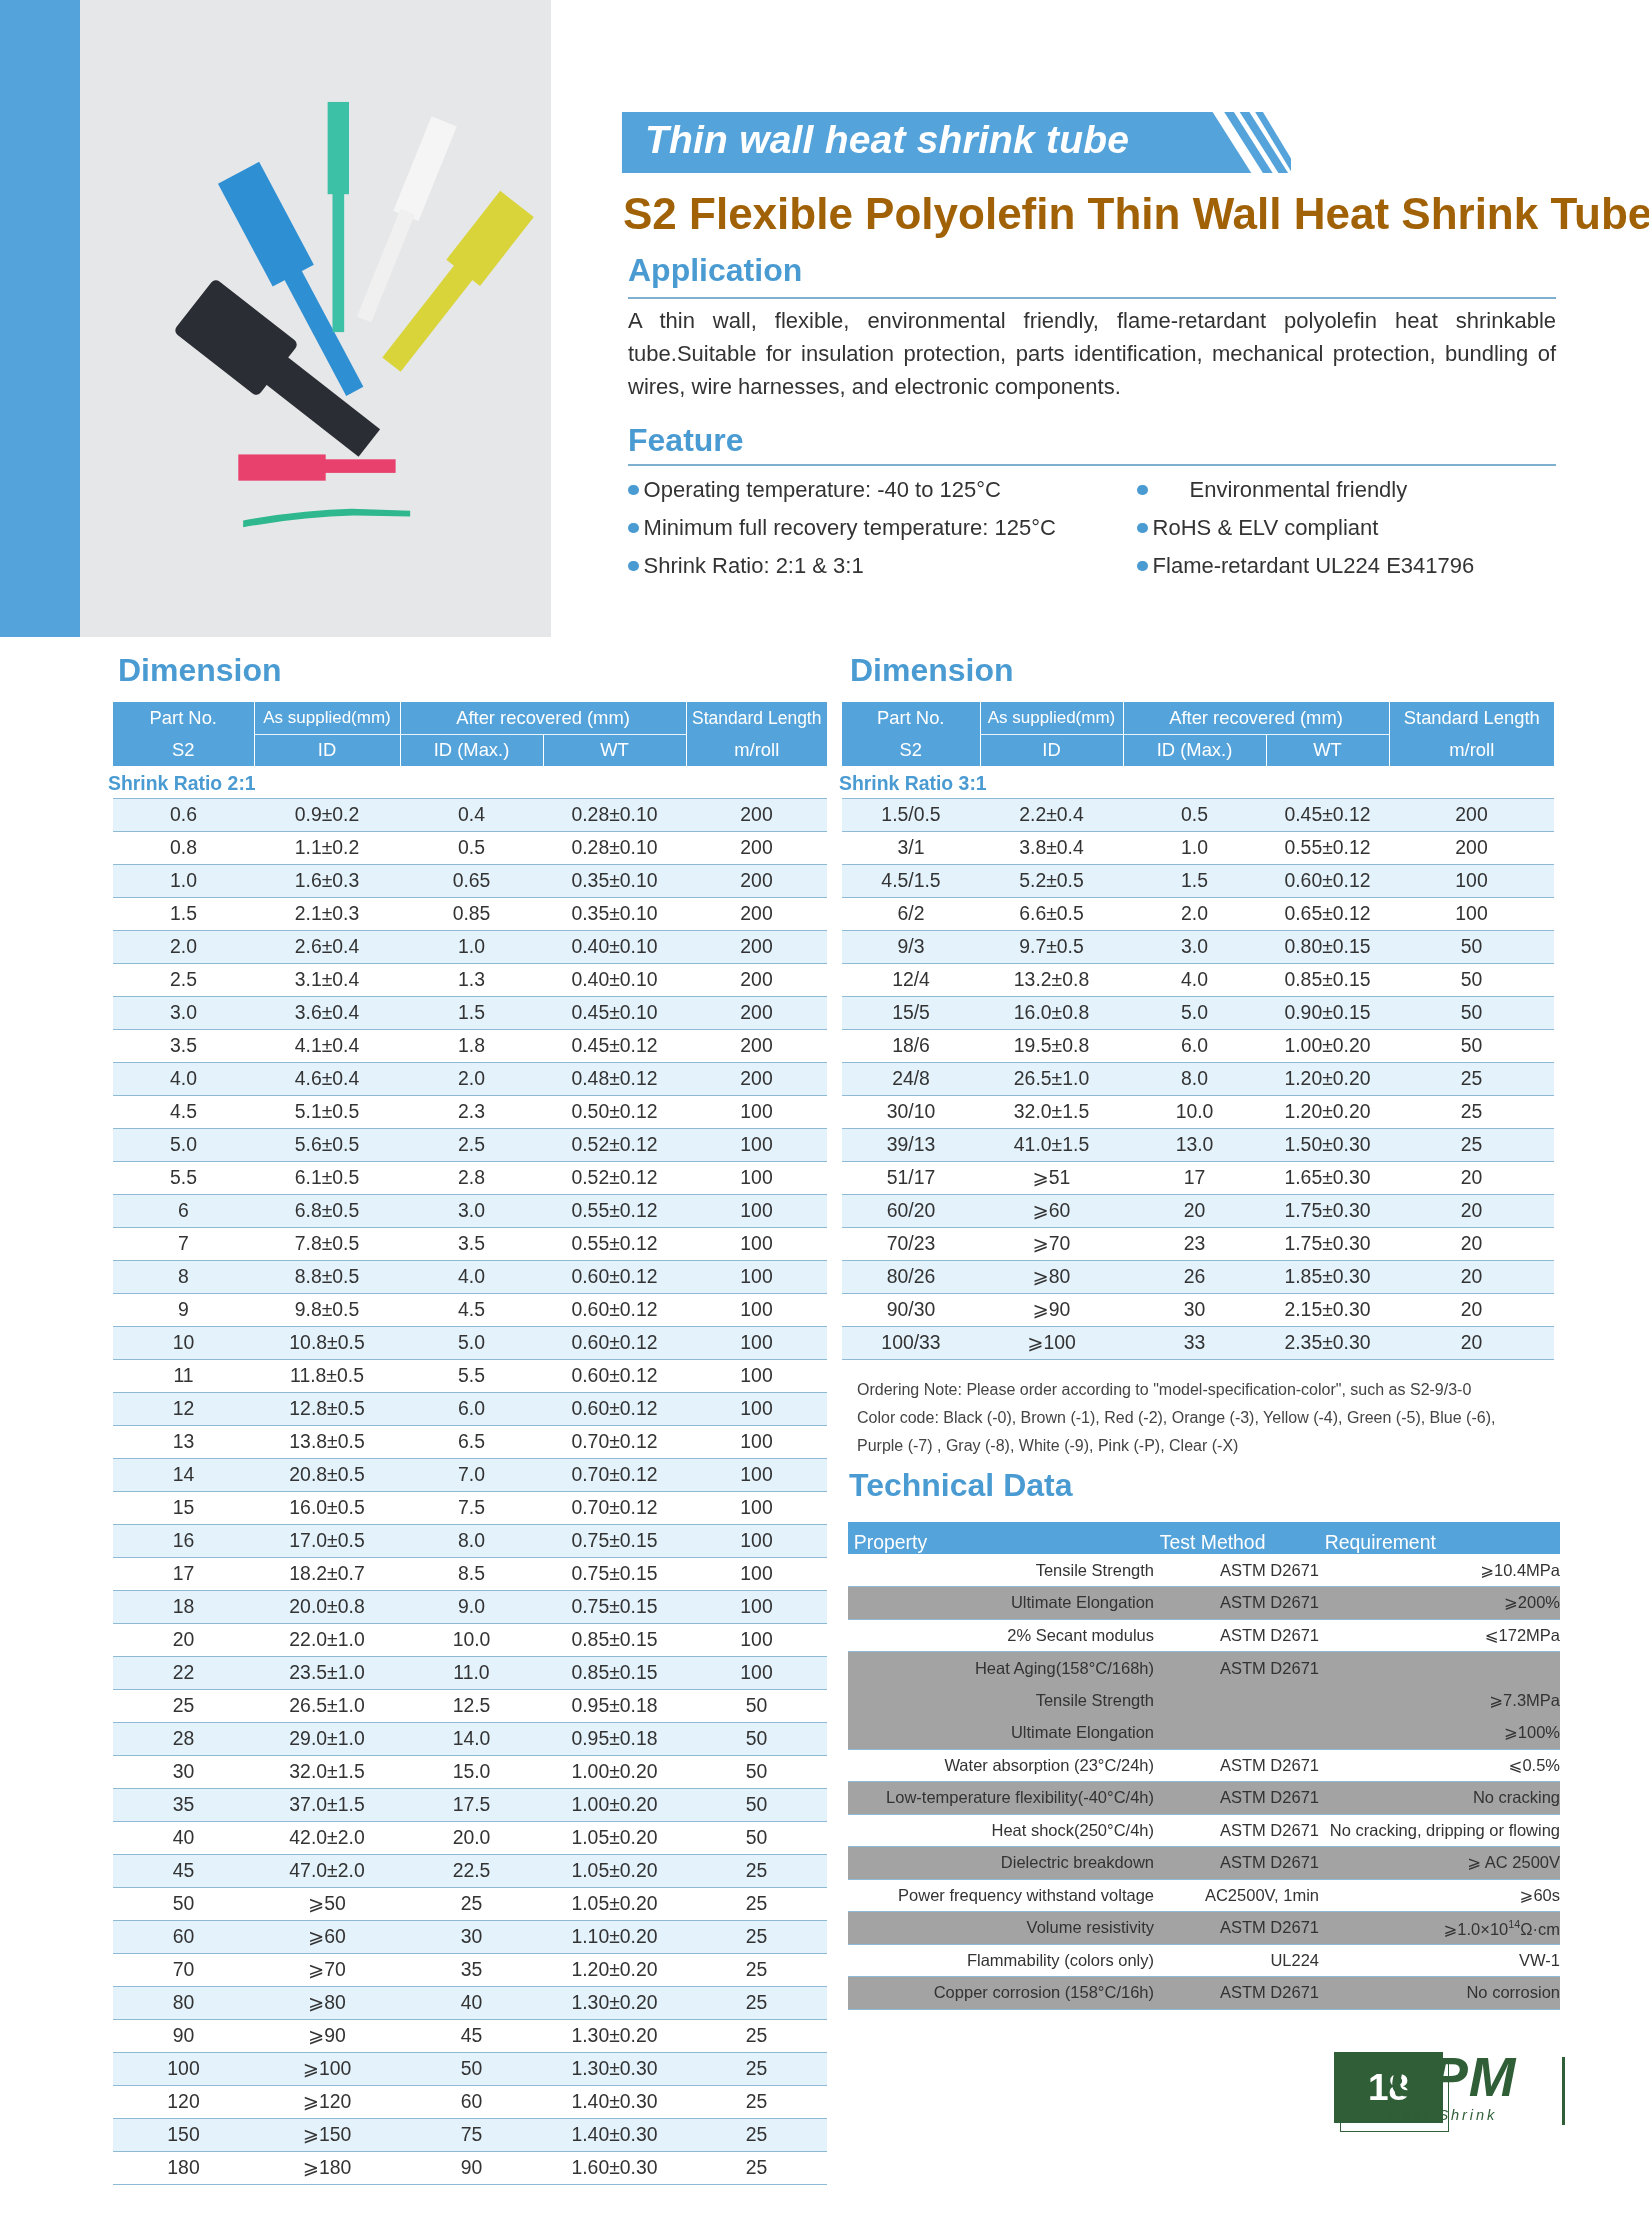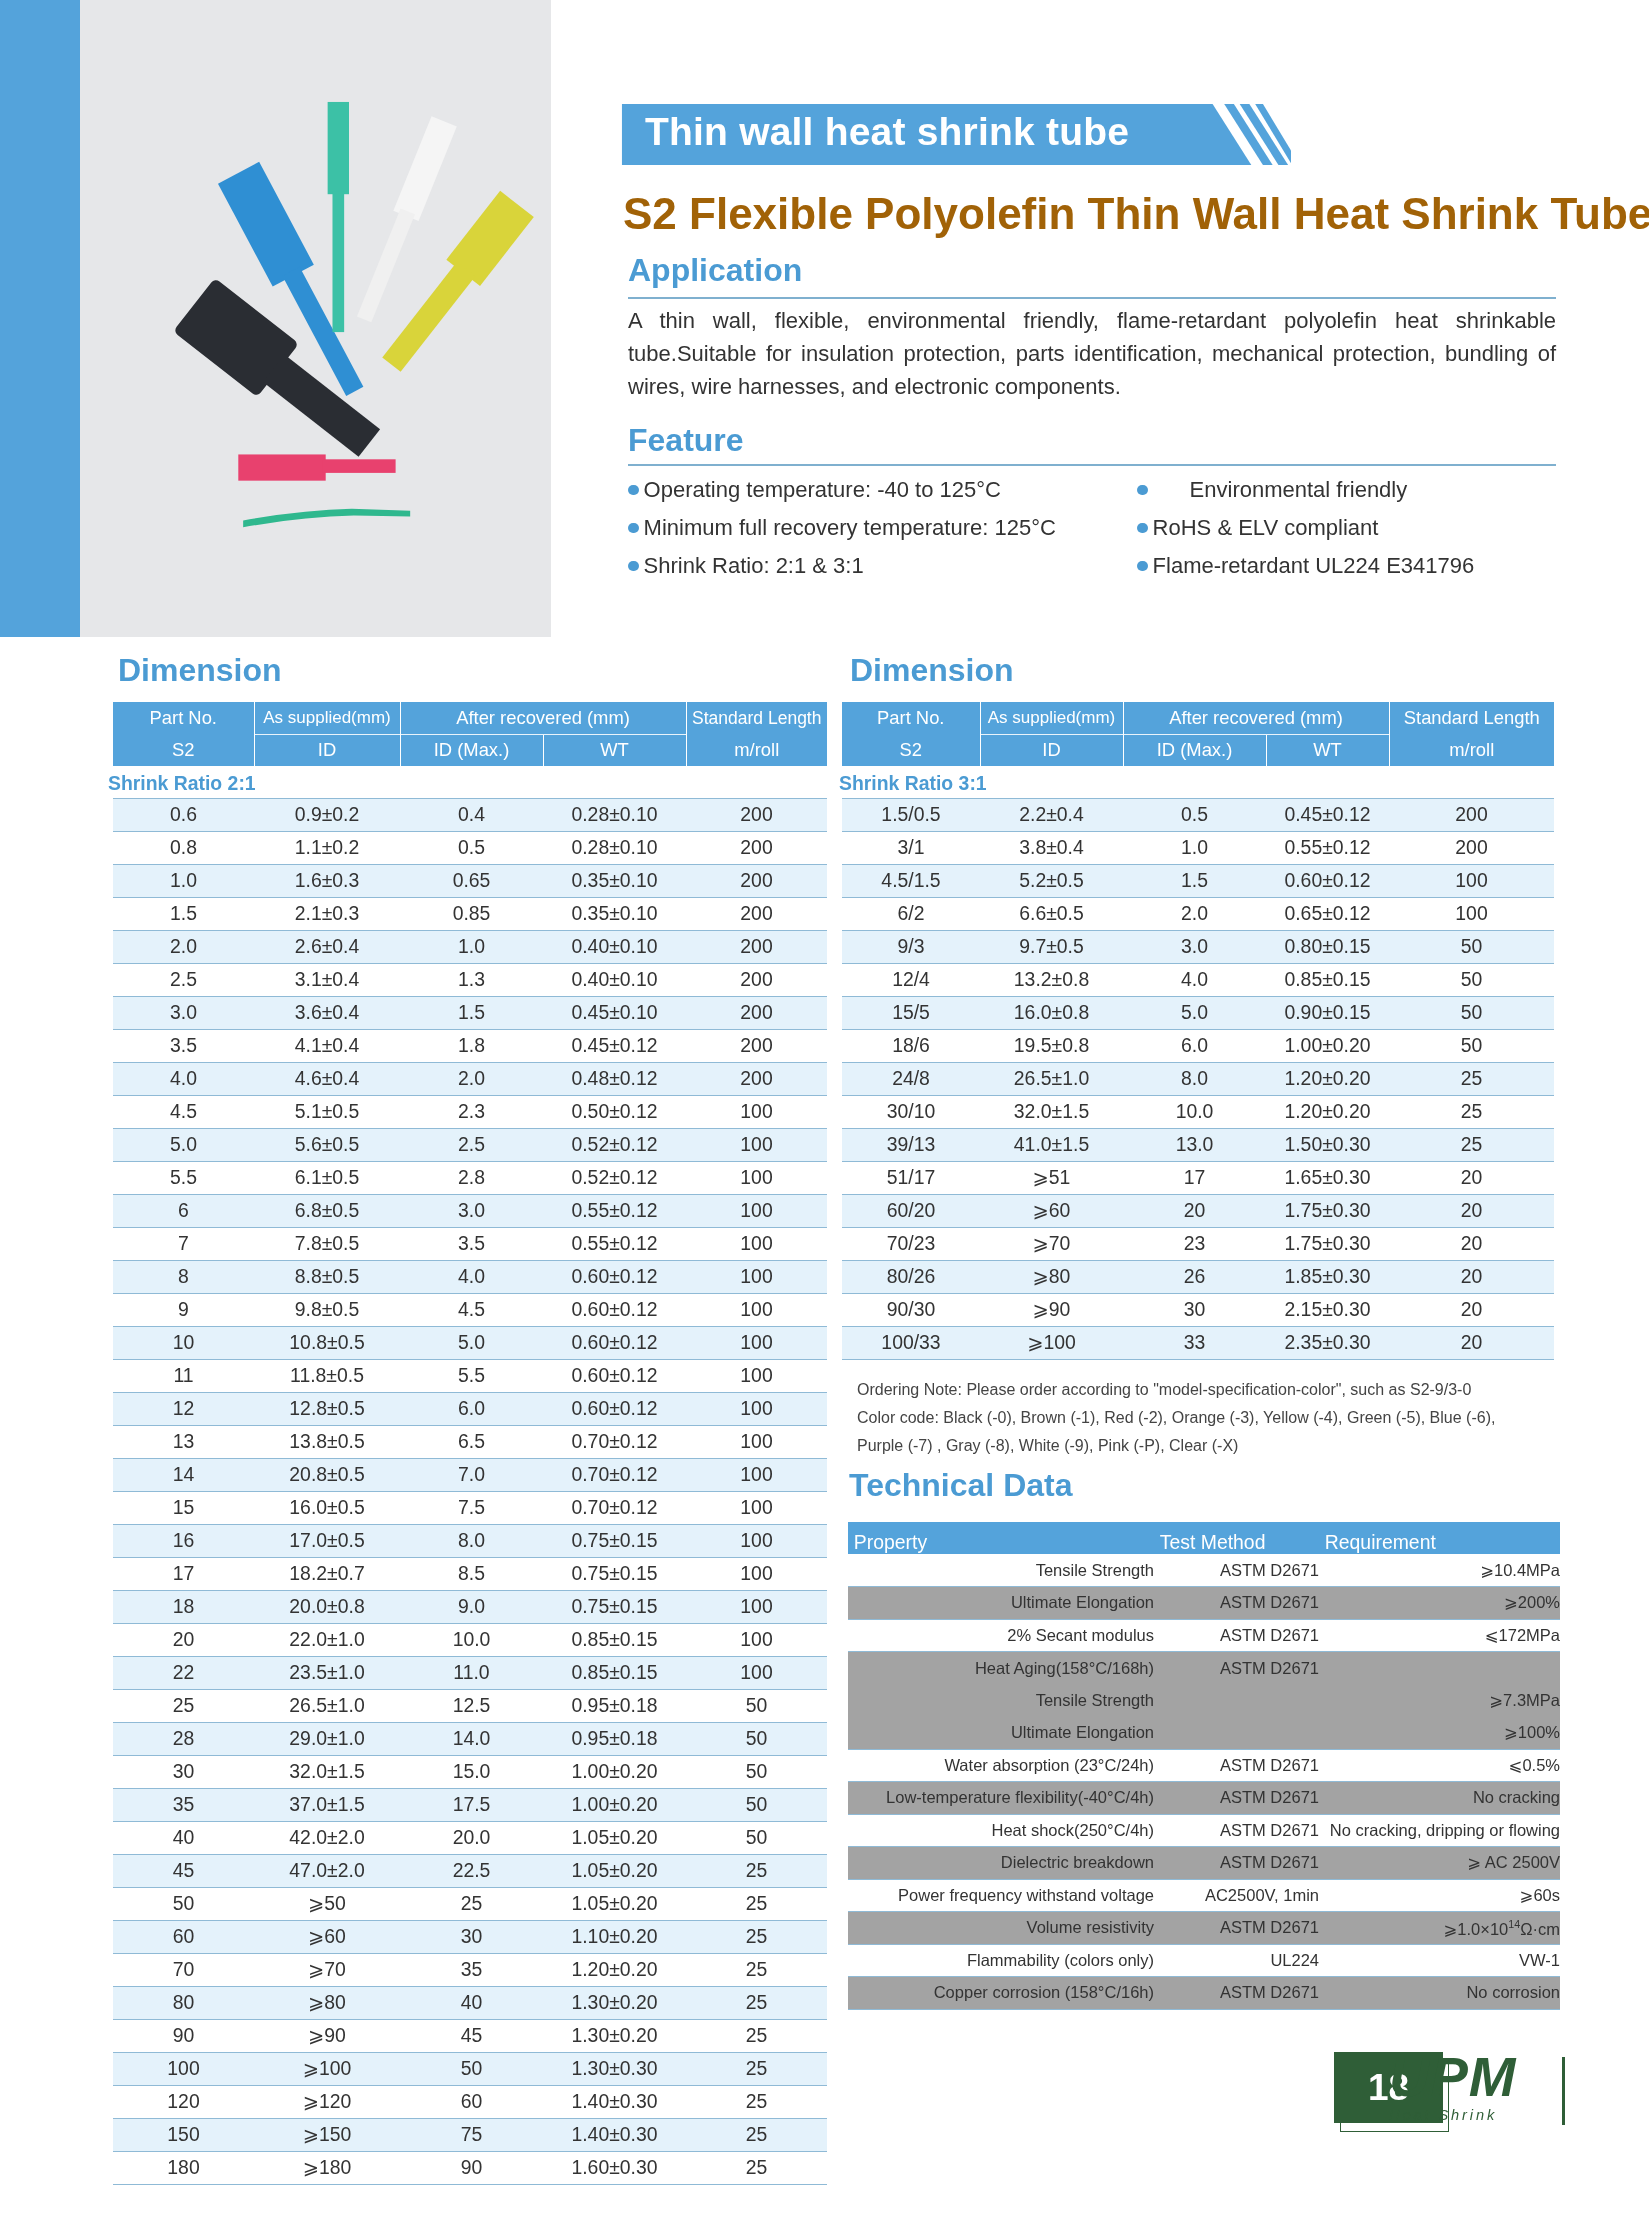--- a/index.html
+++ b/index.html
@@ -5,21 +5,21 @@
   * { box-sizing: border-box; margin: 0; padding: 0; }
   html, body { width: 1650px; height: 2223px; background: #ffffff; overflow: hidden; }
   body { position: relative; font-family: "Liberation Sans", "DejaVu Sans", sans-serif; color: #2b2b2b; }
 
   
   .side-bar { position: absolute; left: 0; top: 0; width: 80px; height: 637px; background: #54a3db; }
   .photo { position: absolute; left: 80px; top: 0; width: 471px; height: 637px; background: #e6e7e9; overflow: hidden; }
   .photo svg { position: absolute; left: 0; top: 0; }
 
   
-  .banner { position: absolute; left: 621px; top: 104px; width: 670px; height: 71px; }
+  .banner { position: absolute; left: 621px; top: 112px; width: 670px; height: 71px; font-style: italic; }
   .banner svg { position: absolute; left: 0; top: 0; }
   .banner-title { position: absolute; left: 24px; top: 5.8px; font-size: 39px; font-weight: bold; color: #ffffff; letter-spacing: 0.2px; white-space: nowrap; }
 
   .product-title { position: absolute; left: 623px; top: 189px; font-size: 44px; font-weight: bold; color: #a16207; white-space: nowrap; }
 
   .section-head { position: absolute; font-size: 32px; font-weight: bold; color: #4b9bd3; white-space: nowrap; }
   .rule { position: absolute; height: 1.9px; background: #7fb0cf; }
 
   .app-text { position: absolute; left: 628px; top: 304px; width: 928px; font-size: 22px; line-height: 33px; color: #333333; text-align: justify; }
 

